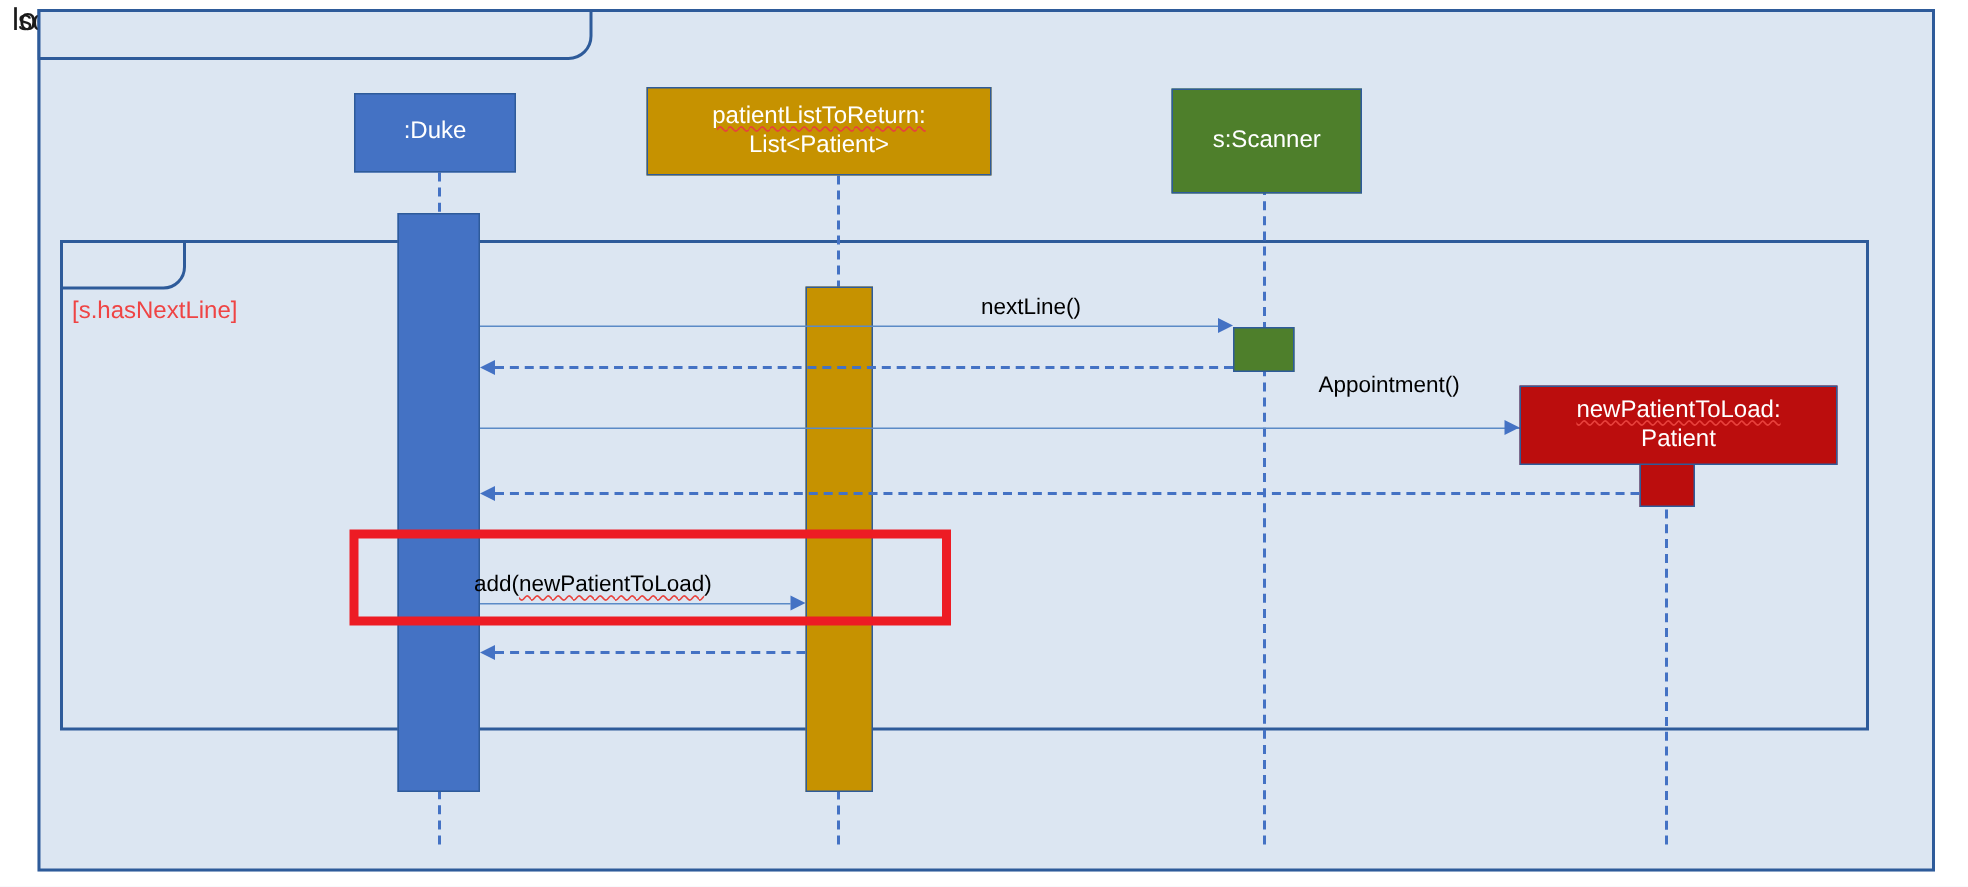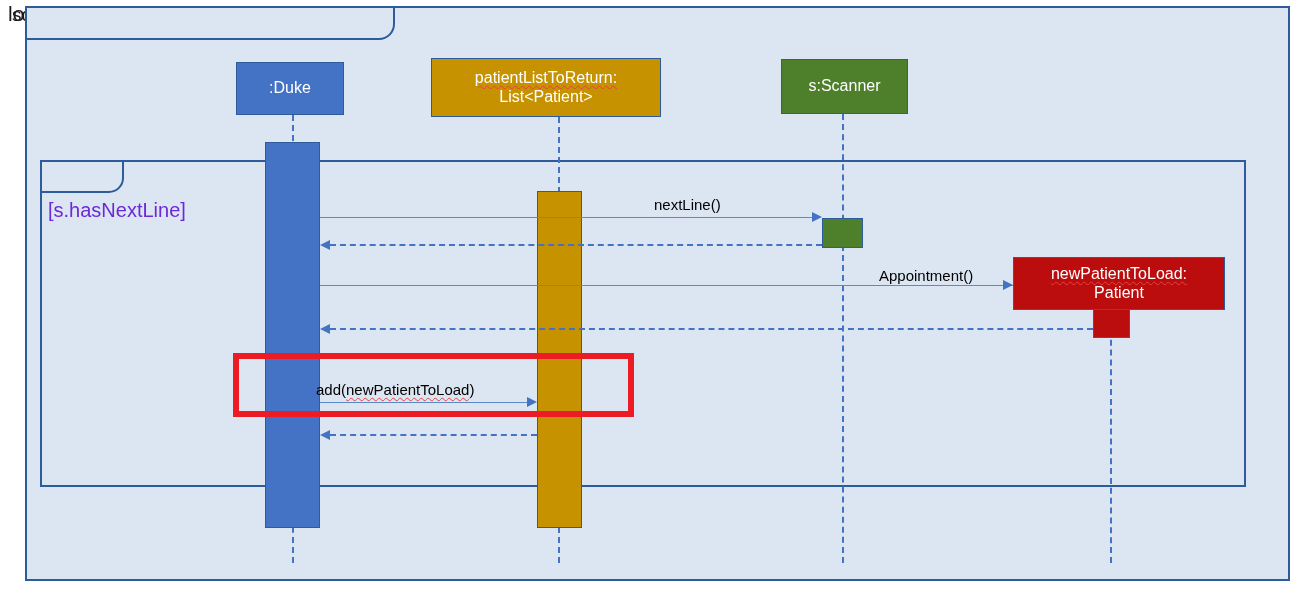--- a/index.html
+++ b/index.html
@@ -81,22 +81,22 @@
     position: absolute;
     left: 8px;
     top: 2px;
     font-size: 21px;
     color: #1a1a1a;
   }
   .loop-guard {
     position: absolute;
     left: 48px;
     top: 199px;
-    font-size: 20px;
-    color: #6d28d9;
+    font-size: 16px;
+    color: #ef4444;
     white-space: nowrap;
     z-index: 4;
   }
 
   
   .head {
     position: absolute;
     box-sizing: border-box;
     border: 1px solid #2e5b9a;
     color: #ffffff;
@@ -107,21 +107,21 @@
     line-height: 1.18;
     z-index: 5;
   }
   .head-text {
     display: block;
     padding: 0 4px;
     white-space: pre-line;
   }
   .head-duke      { left: 236px; top: 62px;  width: 108px; height: 53px;  background: #4472c4; font-size: 16px; }
   .head-list      { left: 431px; top: 58px;  width: 230px; height: 59px;  background: #c69200; font-size: 16px; }
-  .head-scanner   { left: 781px; top: 59px;  width: 127px; height: 55px;  background: #4e7f2b; font-size: 16px; }
+  .head-scanner   { left: 781px; top: 59px;  width: 127px; height: 70px;  background: #4e7f2b; font-size: 16px; }
   .head-patient   { left: 1013px;top: 257px; width: 212px; height: 53px;  background: #bb0d0d; font-size: 16px; justify-content: center; }
 
   
   .squiggle {
     text-decoration: underline;
     text-decoration-style: wavy;
     text-decoration-color: #e8413c;
     text-decoration-thickness: 1px;
     text-underline-offset: 2px;
   }
@@ -214,21 +214,21 @@
 
   <div class="msg-line" style="left:320px; top:217px; width:492px;"></div>
   <div class="arrow-head arrow-right" style="left:812px; top:212px;"></div>
   <div class="msg-label" style="left:654px; top:196px;">nextLine()</div>
 
   <div class="msg-line dashed" style="left:330px; top:244px; width:492px;"></div>
   <div class="arrow-head arrow-left" style="left:320px; top:240px;"></div>
 
   <div class="msg-line" style="left:320px; top:285px; width:763px;"></div>
   <div class="arrow-head arrow-right" style="left:1003px; top:280px;"></div>
-  <div class="msg-label" style="left:879px; top:267px;">Appointment()</div>
+  <div class="msg-label" style="left:879px; top:248px;">Appointment()</div>
 
   <div class="msg-line dashed" style="left:330px; top:328px; width:763px;"></div>
   <div class="arrow-head arrow-left" style="left:320px; top:324px;"></div>
 
   <div class="msg-line" style="left:320px; top:402px; width:207px;"></div>
   <div class="arrow-head arrow-right" style="left:527px; top:397px;"></div>
   <div class="msg-label" style="left:316px; top:381px;"><span>add(</span><span class="squiggle">newPatientToLoad</span><span>)</span></div>
 
   <div class="msg-line dashed" style="left:330px; top:434px; width:207px;"></div>
   <div class="arrow-head arrow-left" style="left:320px; top:430px;"></div>

